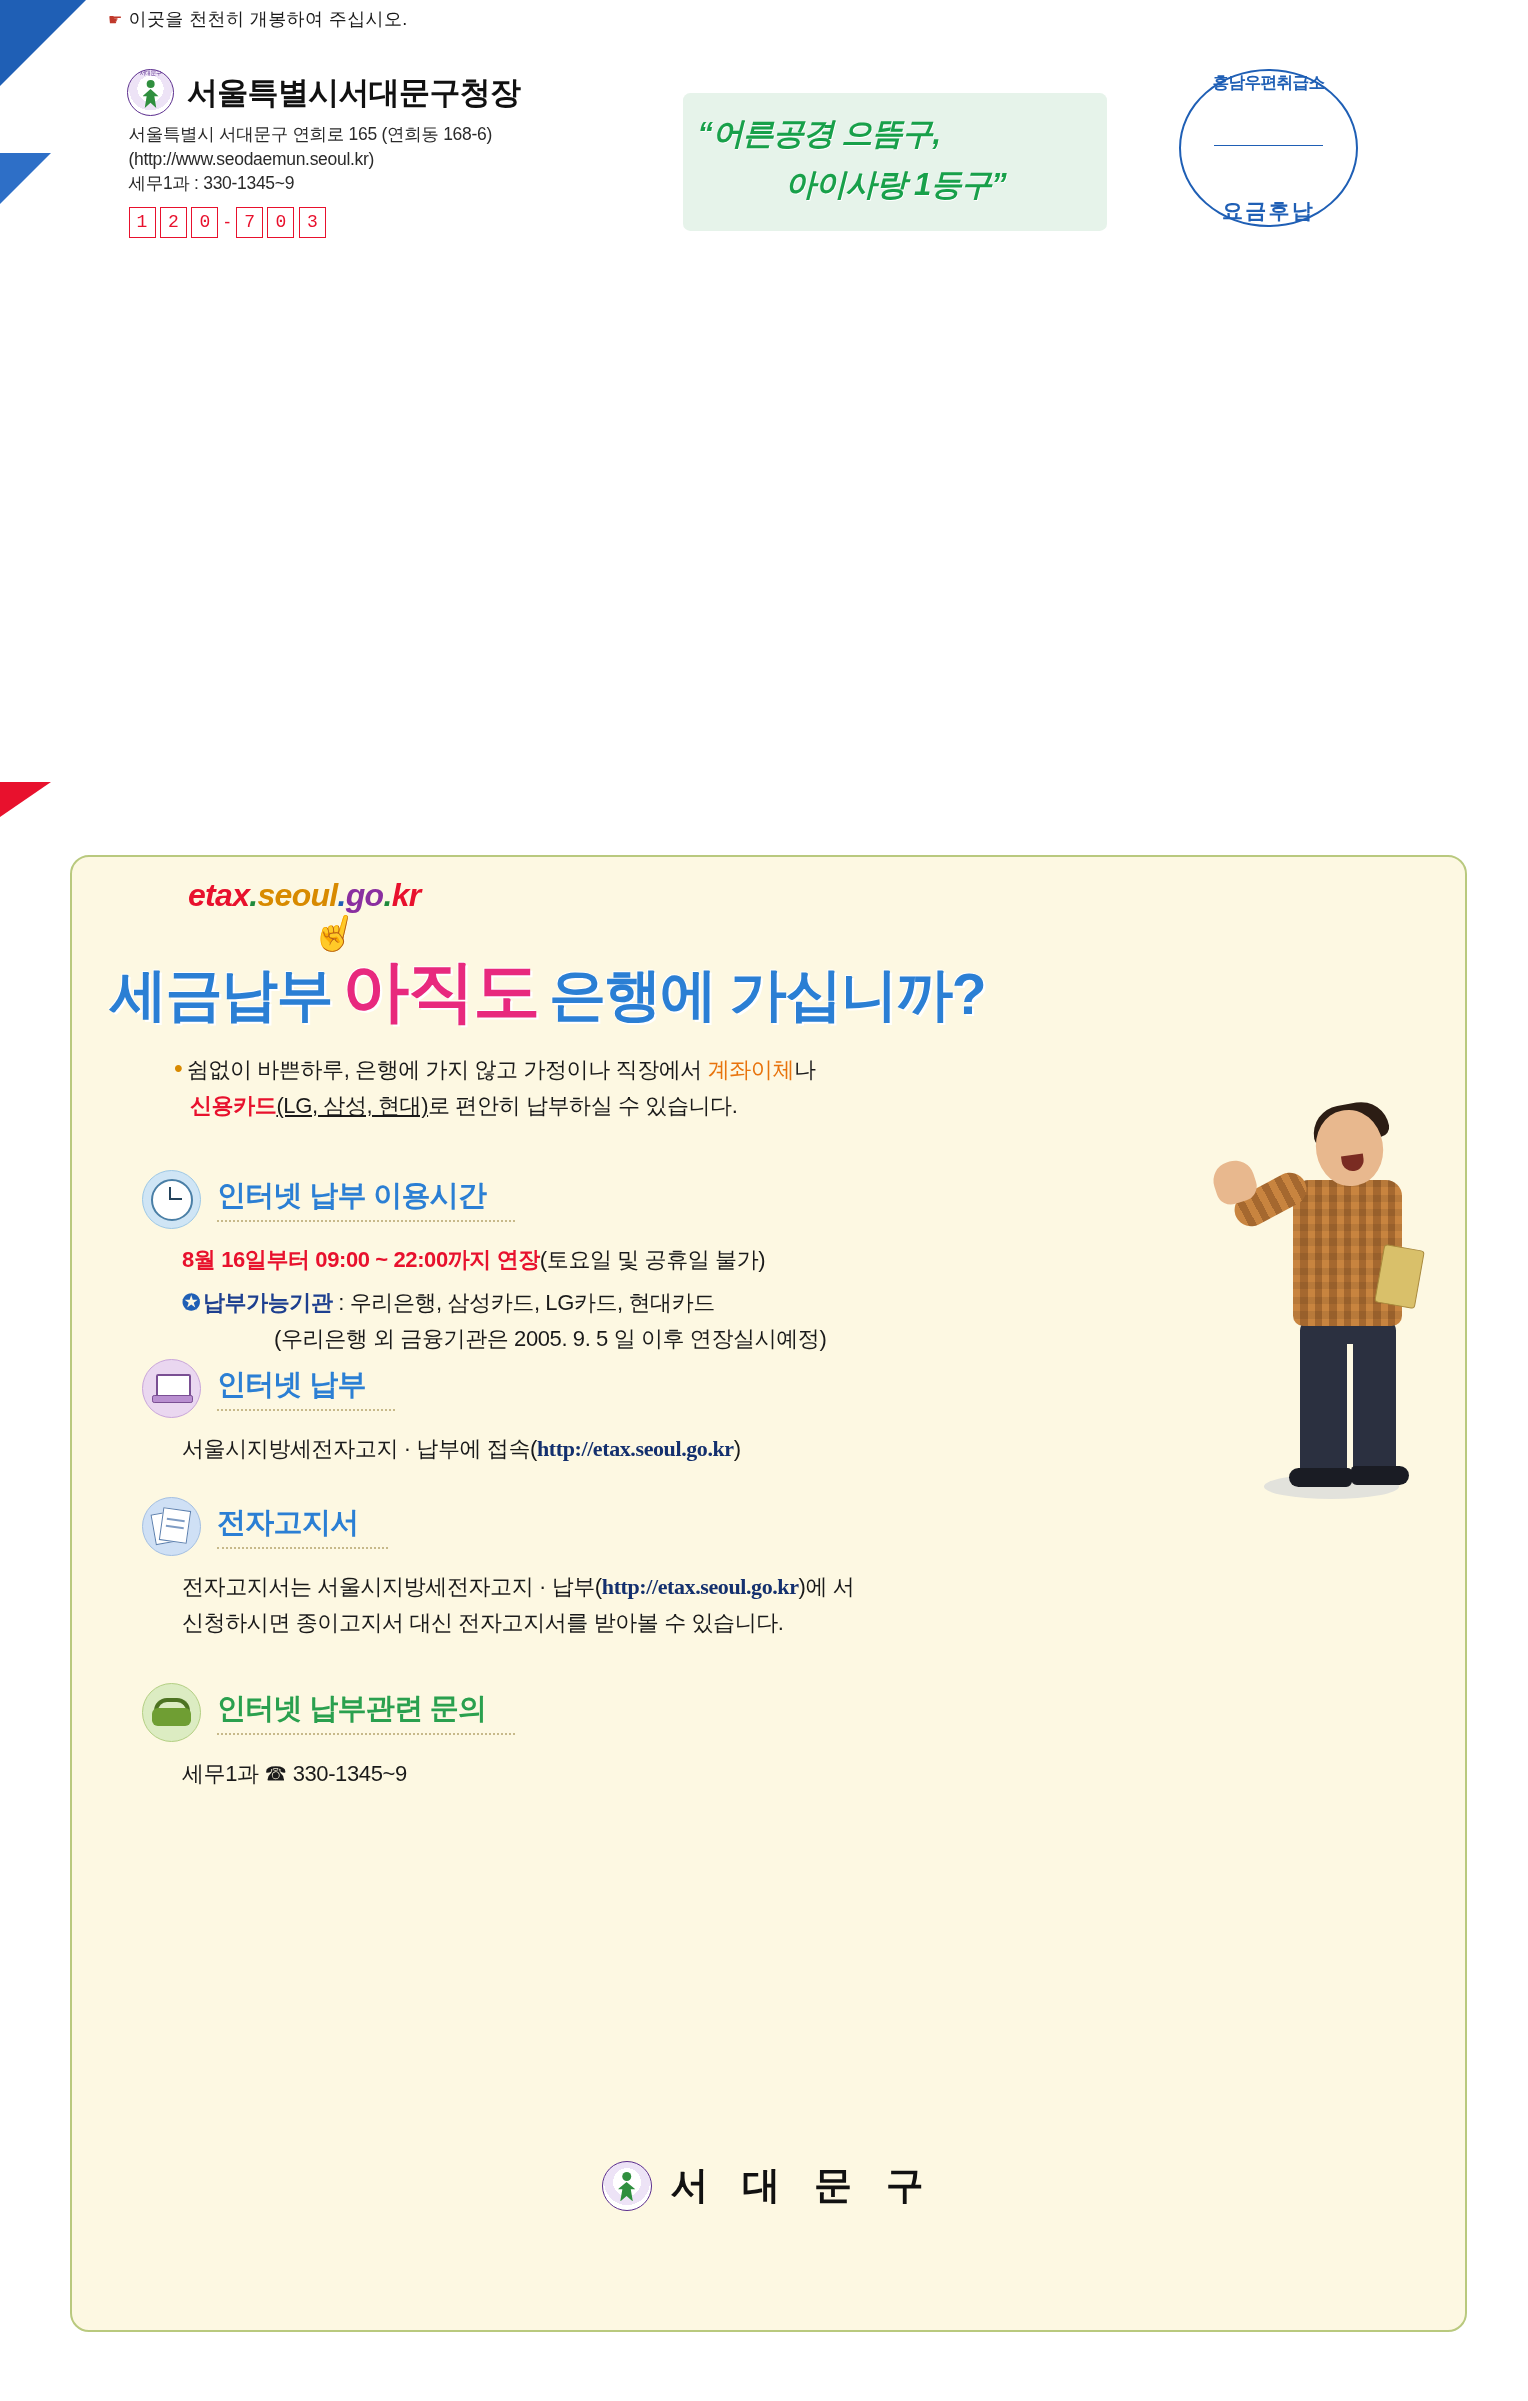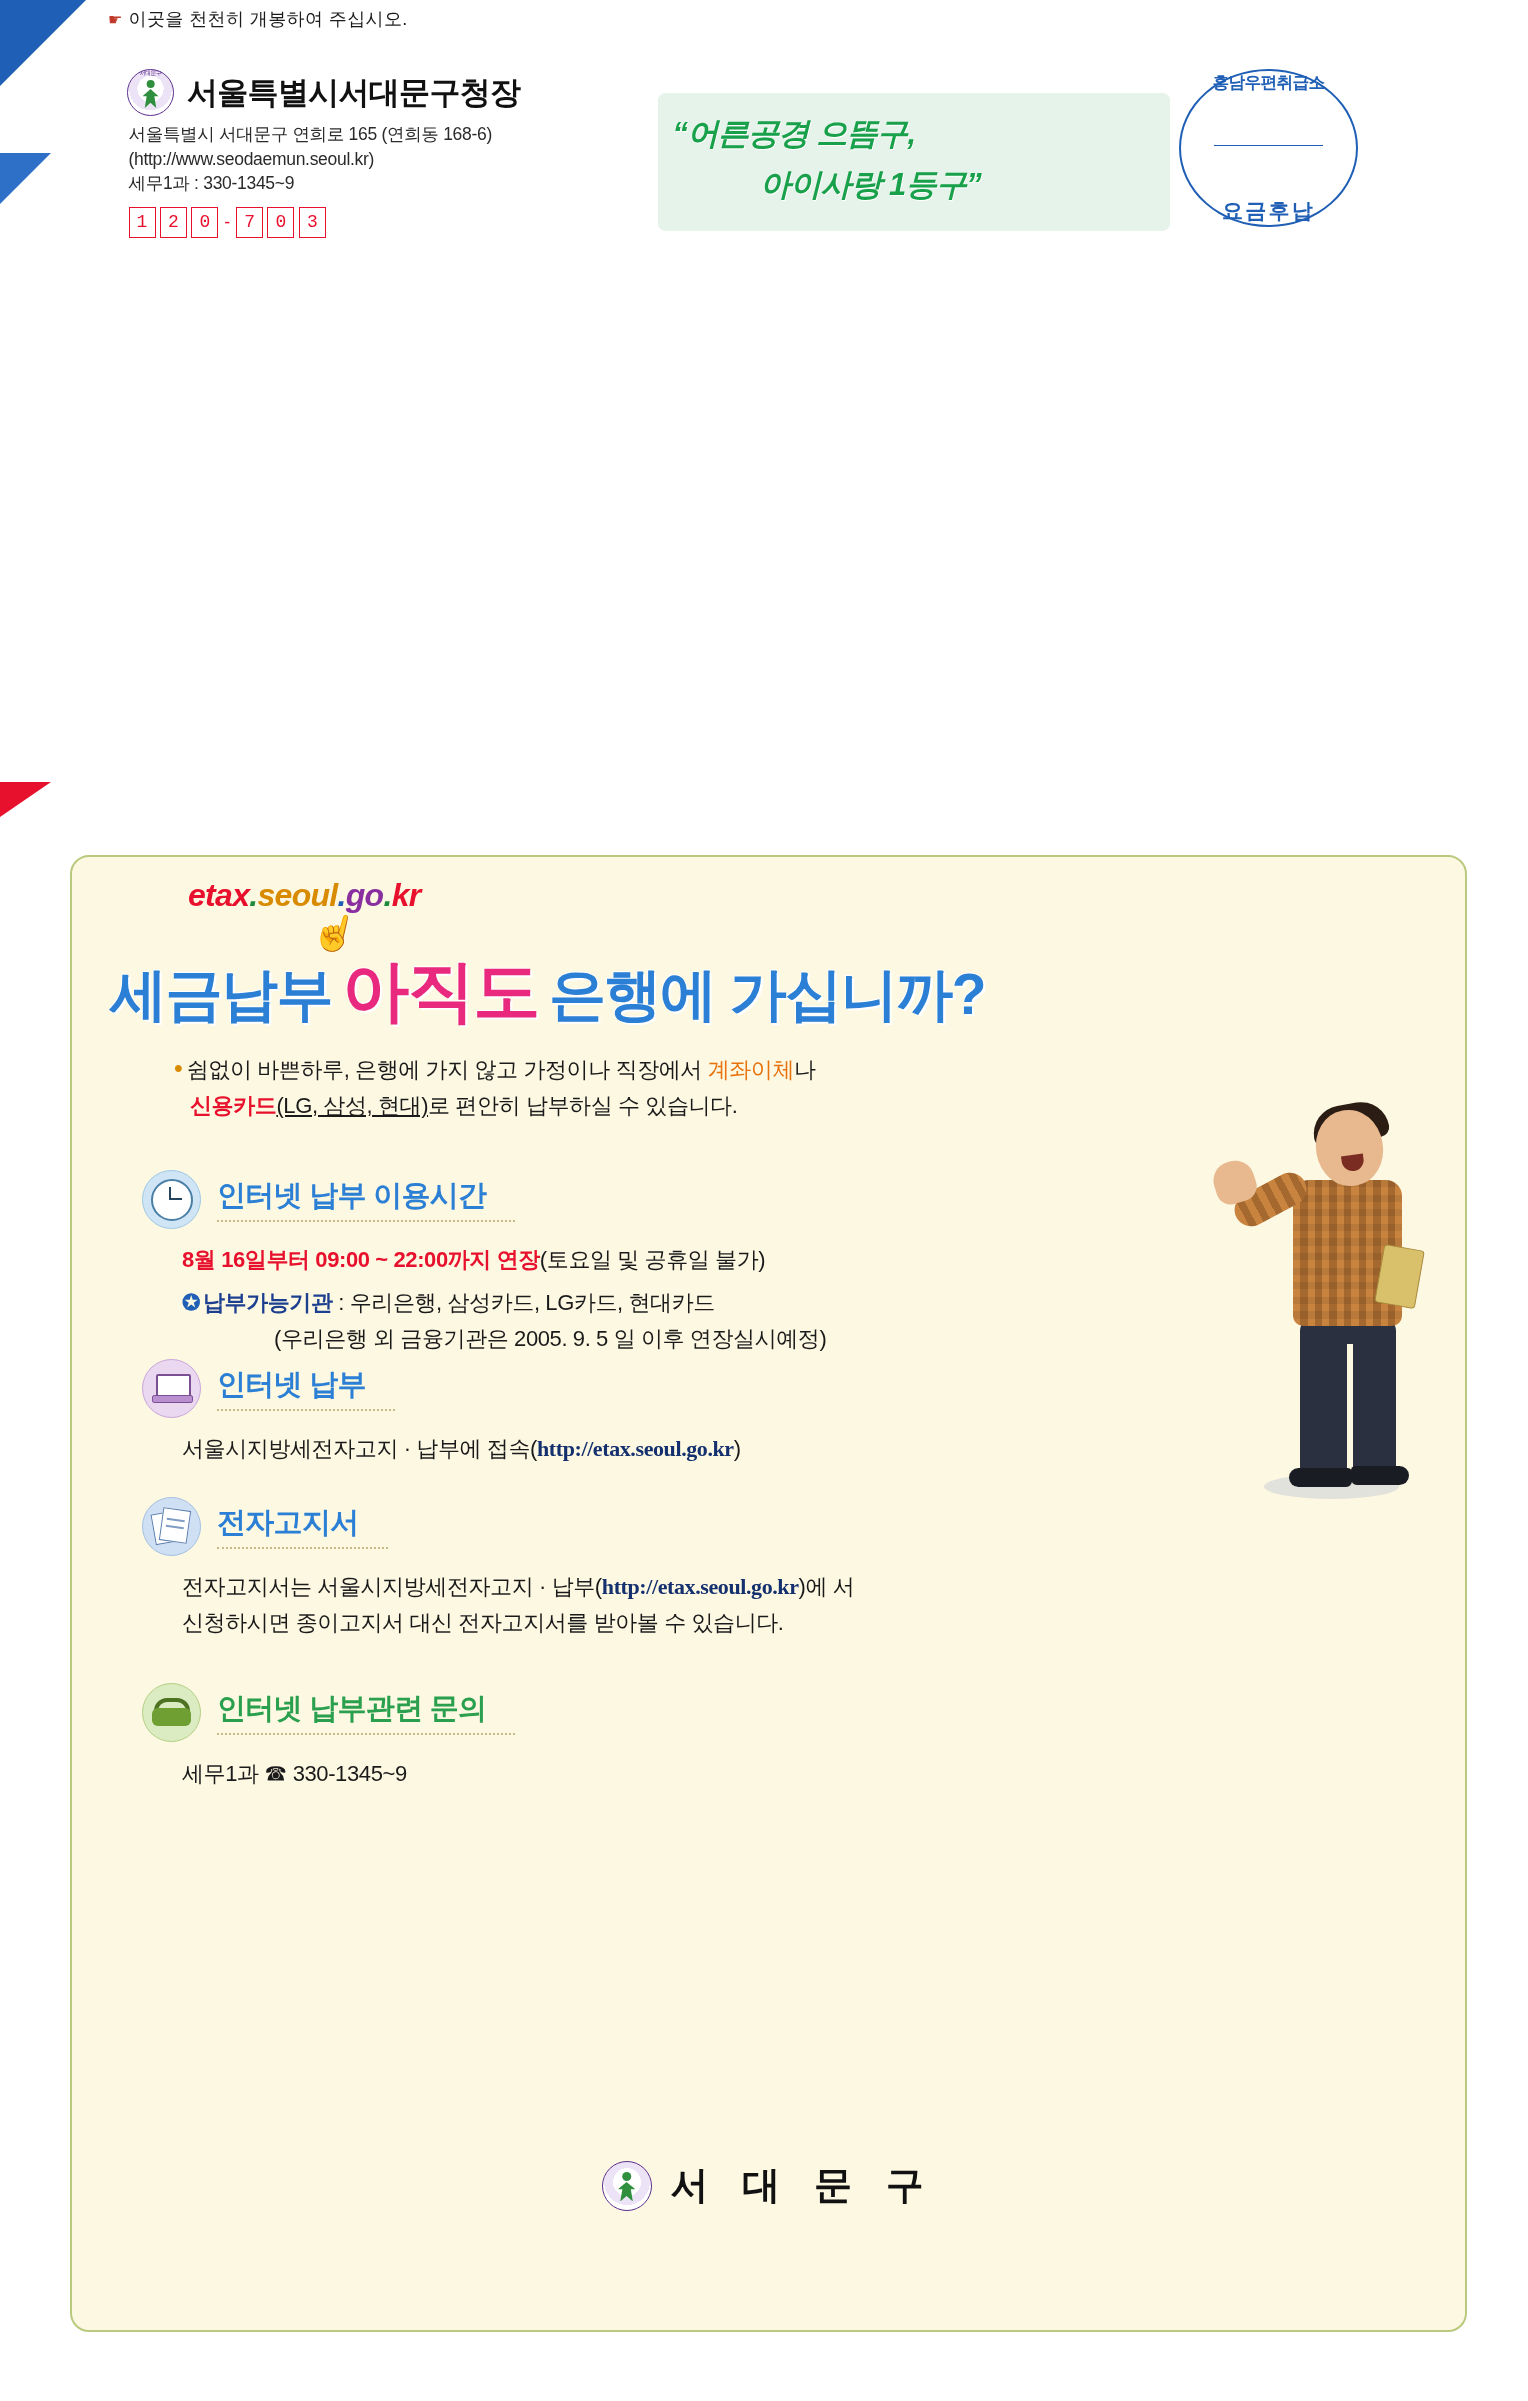--- a/index.html
+++ b/index.html
@@ -152,23 +152,23 @@
   }
   .zip-dash {
     color: #e8112d;
     font-size: 18px;
     padding: 0 1.5px;
   }
 
   
   .slogan-box {
     position: absolute;
-    left: 658px;
+    left: 683px;
     top: 93px;
-    width: 512px;
+    width: 424px;
     height: 138px;
     background: #e6f3ea;
     border-radius: 7.3px;
   }
   .slogan-line1 {
     position: absolute;
     left: 14.6px;
     top: 20.4px;
     font-size: 31px;
     font-weight: bold;

